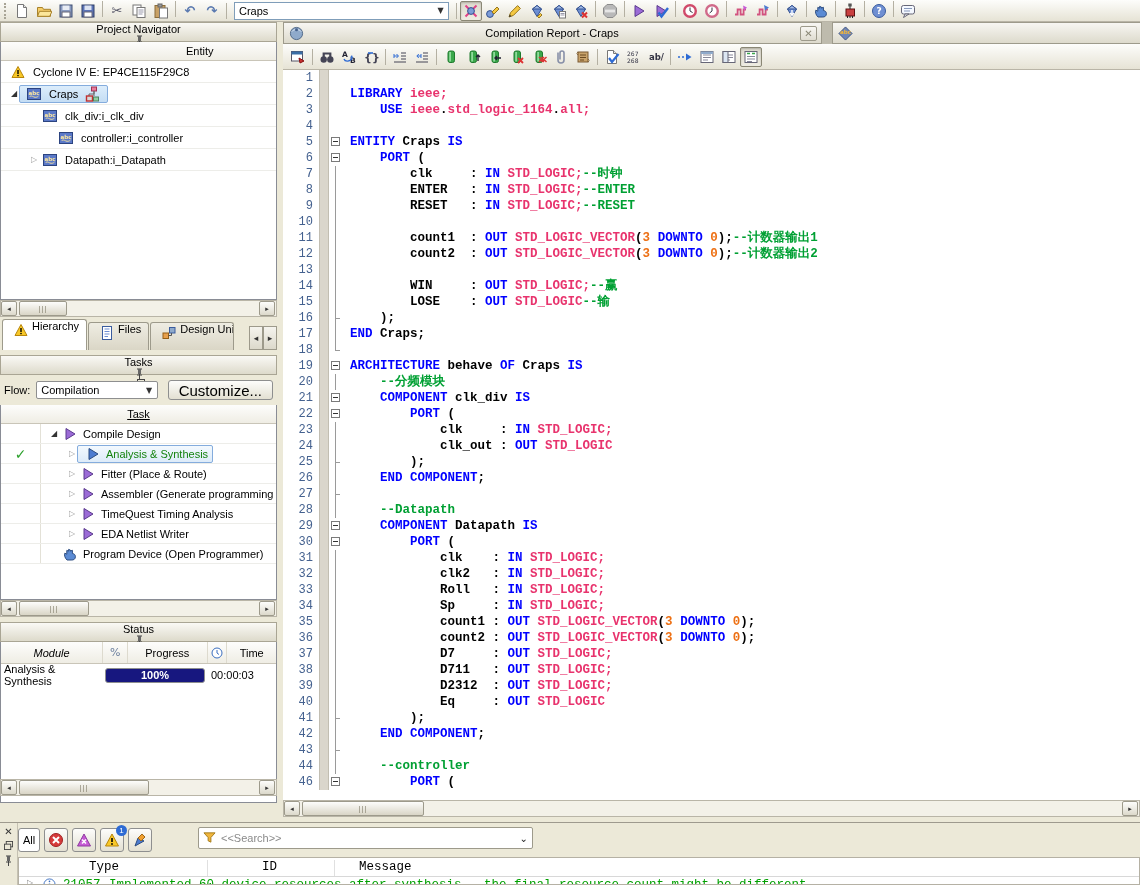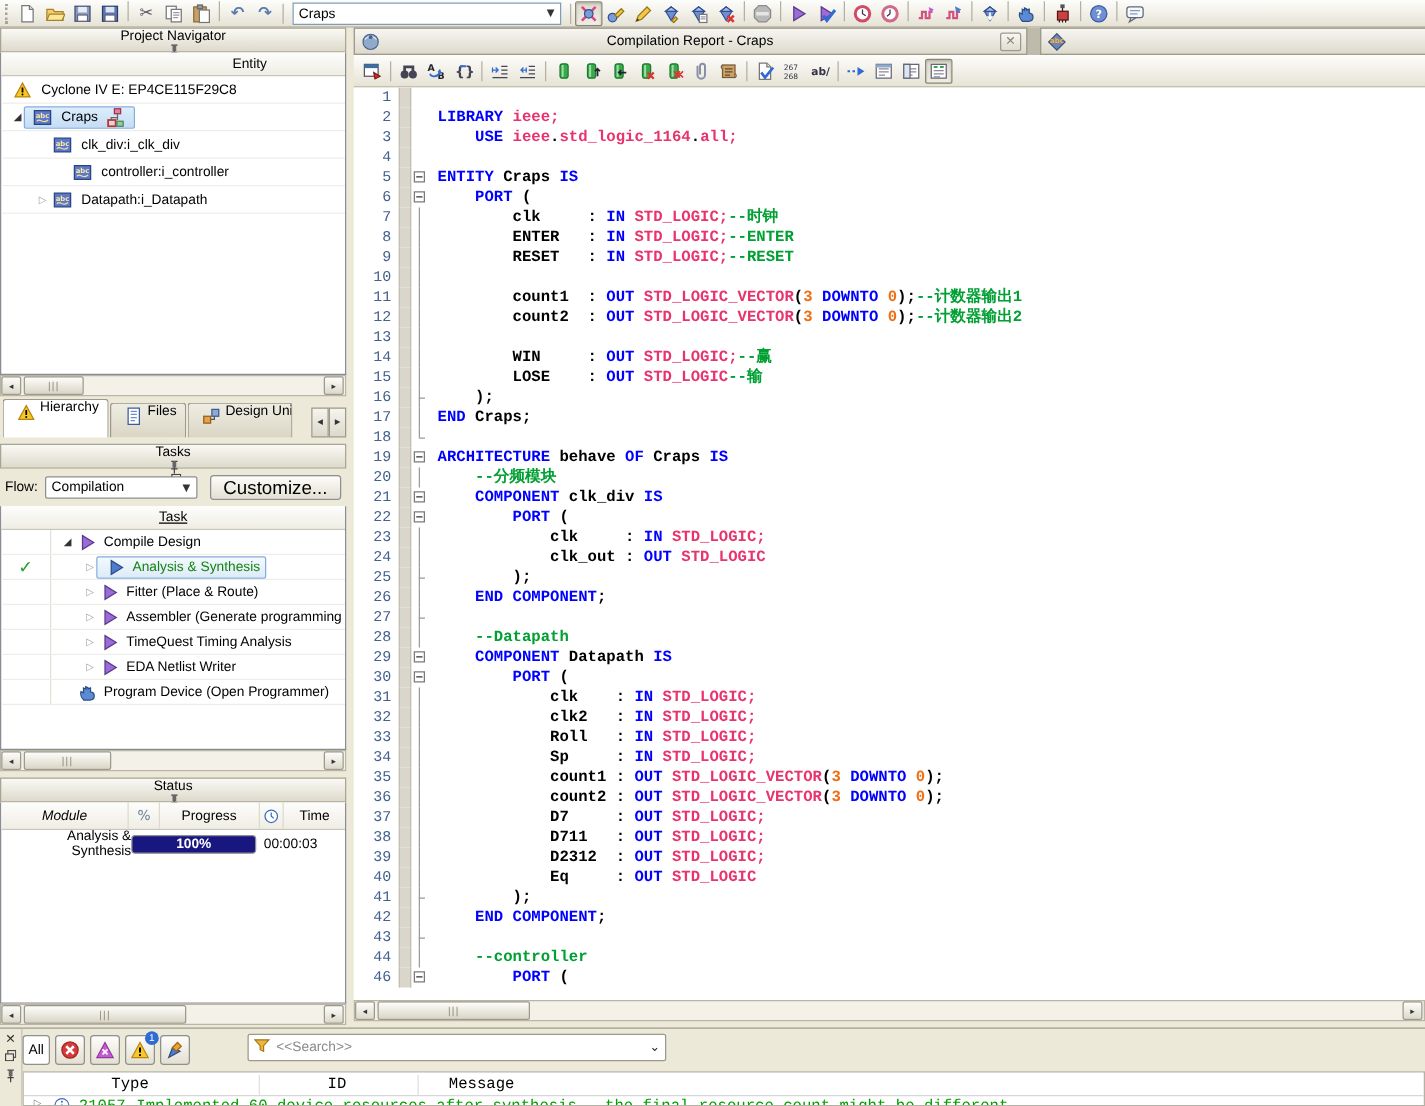--- a/index.html
+++ b/index.html
@@ -57,21 +57,21 @@
   #customize-btn { height:20px; padding:0 10px; border:1px solid #8E8F8F; border-radius:3px; background:linear-gradient(#FDFDFB,#E3E0D2); font-size:15px; }
   #tasks .white-area { height:195px; }
   #tasks .col-header span { margin:0 auto;text-decoration:underline; }
   .task-row { height:20px; display:flex; align-items:center; border-bottom:1px solid #EDEDE9; white-space:nowrap; }
   .task-c1 { width:40px; height:100%; border-right:1px solid #E3E1D7; display:flex; align-items:center; justify-content:center; flex:0 0 auto; }
   .task-check { color:#2DA12D; font-size:14px; font-weight:bold; }
   .task-label.done { color:#15830F; }
   .task-selbox { display:flex; align-items:center; height:18px; padding:0 4px; border:1px solid #84ACDD; border-radius:2px; background:linear-gradient(#F3F9FE,#DDEBF9); }
 
   
-  #status { position:absolute; left:0; top:600px; width:277px; height:198px;text-align:right; }
+  #status { position:absolute; left:0; top:600px; width:277px; height:174px; }
   #status .white-area { height:161px; }
   .st-header { height:22px; background:linear-gradient(#FDFDFC,#EFEDE4); border-bottom:1px solid #C9C5B8; display:flex; align-items:center; font-size:11px; }
   .st-col { display:flex; align-items:center; justify-content:center; height:100%; border-right:1px solid #DDDACE; }
   .st-row { height:22px; display:flex; align-items:center; }
   .pbar { width:100px; height:15px; border:1px solid #8E8F8F; border-radius:3px; background:#17177F; color:#fff; font-weight:bold; font-size:11px; display:flex; align-items:center; justify-content:center; }
   #status .hscroll { position:absolute; bottom:0; left:0; width:277px; }
 
   
   #editor { position:absolute; left:283px; top:22px; width:1017px; height:800px; }
   #tabbar { height:22px; background:#BEBBAD; display:flex; }

